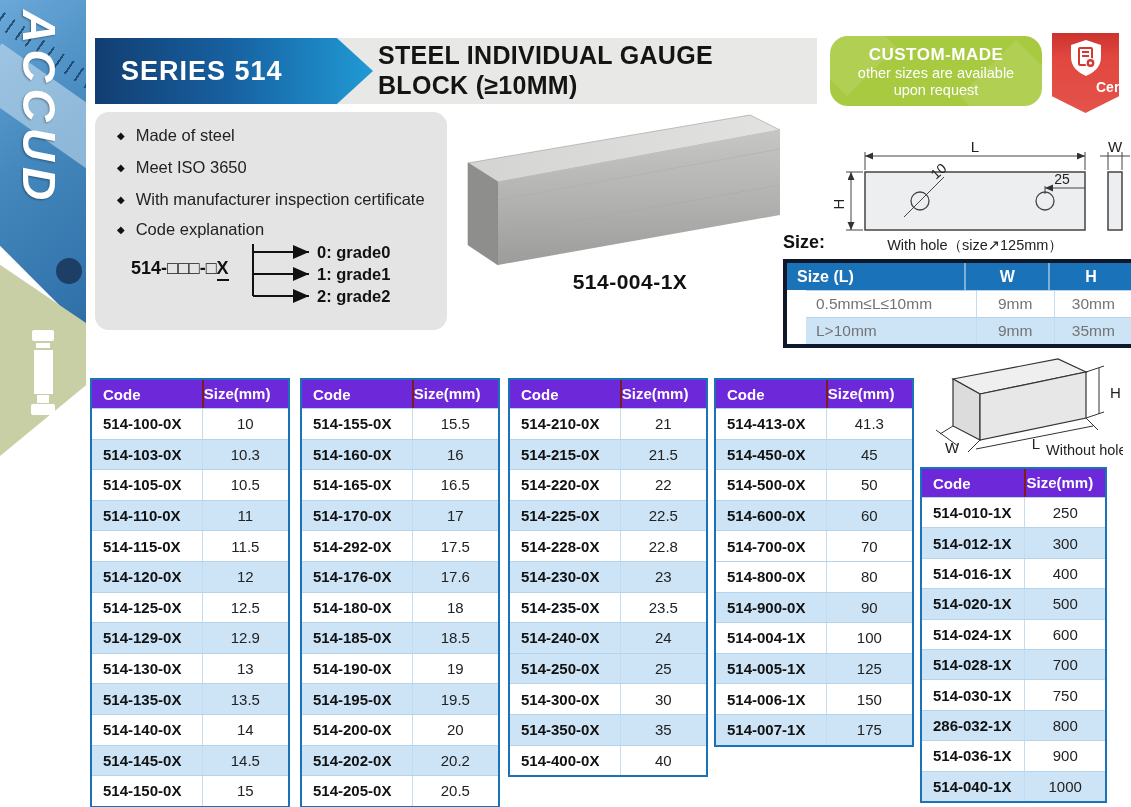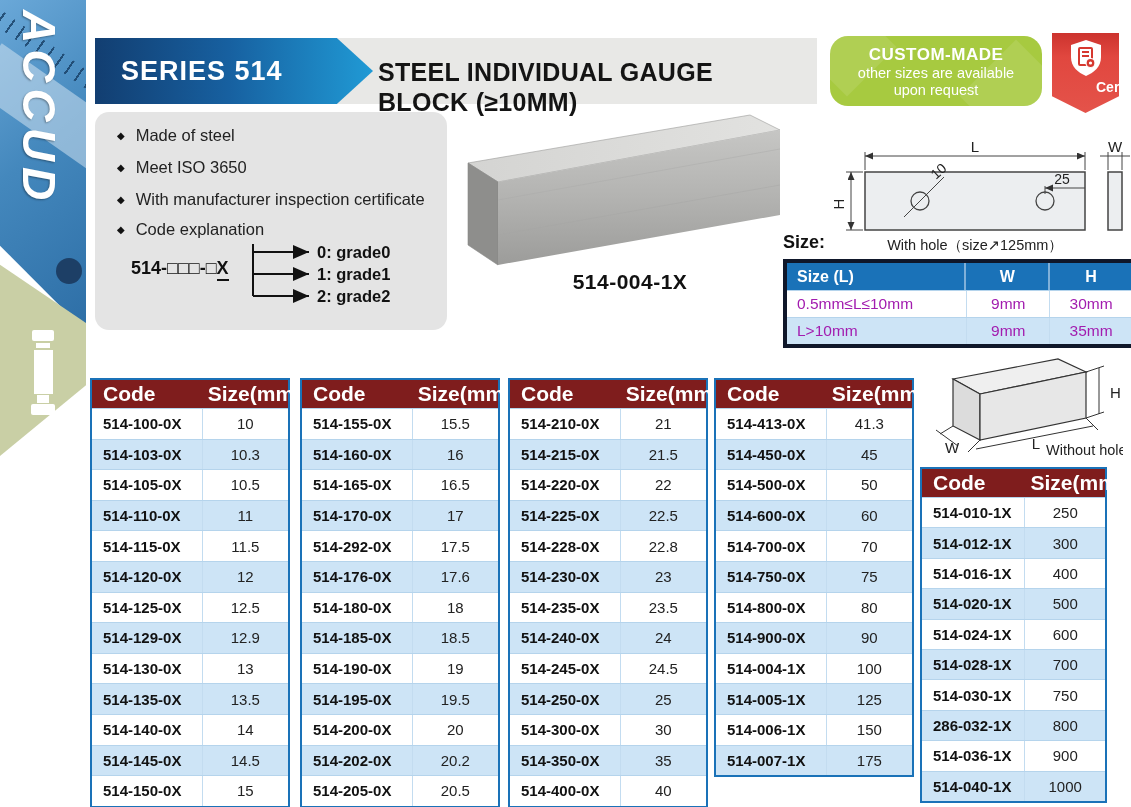--- a/index.html
+++ b/index.html
@@ -31,21 +31,21 @@
   .hi-e{width:24px;height:11px;margin-top:1px!important;border-radius:2px;}
 
   
   .banner-strip{position:absolute;left:95px;top:38px;width:722px;height:66px;background:#e8e8e6;}
   .banner-arrow{position:absolute;left:95px;top:38px;width:278px;height:66px;
     background:linear-gradient(90deg,#123e71 0%,#1760a0 48%,#209ad5 100%);
     clip-path:polygon(0 0,87% 0,100% 50%,87% 100%,0 100%);
     display:flex;align-items:center;}
   .banner-arrow span{color:#fff;font-weight:bold;font-size:27px;letter-spacing:1px;padding-left:26px;}
   .banner-title{position:absolute;left:378px;top:41px;font-size:25px;font-weight:bold;
-    color:#141414;line-height:1.18;letter-spacing:.3px;margin-top:17px;}
+    color:#141414;line-height:1.18;letter-spacing:.3px;}
 
   
   .features{position:absolute;left:95px;top:112px;width:352px;height:218px;background:#e4e4e4;border-radius:14px;}
   .feat-item{position:absolute;left:22px;font-size:16.5px;color:#222;display:flex;align-items:center;}
   .feat-item .diamond{font-size:10px;margin-right:11px;color:#111;}
   .code-pattern{position:absolute;left:36px;top:146px;font-size:18px;font-weight:bold;color:#111;}
   .code-pattern .x-underline{border-bottom:2px solid #111;padding-bottom:1px;}
   .grade-svg{position:absolute;left:150px;top:132px;}
 
   
@@ -68,35 +68,35 @@
   .cert-label{position:absolute;left:0;right:0;top:46px;color:#fff;font-weight:bold;font-size:14px;padding-left:44px;}
   .cert-shield{margin-top:5px;}
 
   
   .withhole-svg{position:absolute;left:790px;top:140px;}
   .size-label{position:absolute;left:783px;top:232px;font-size:18px;font-weight:bold;color:#111;}
   .stable{position:absolute;left:783px;top:259px;width:345px;border:4px solid #0f172a;background:#fff;}
   .stable .thead{display:flex;height:27px;background:#1a72b8;color:#fff;font-weight:bold;font-size:16px;align-items:center;}
   .stable .hc0{width:52%;padding-left:10px;box-sizing:border-box;}
   .stable .hc1,.stable .hc2{width:24%;text-align:center;border-left:2px solid #7fb0d9;line-height:27px;height:27px;}
-  .stable .trow{display:flex;height:26px;align-items:center;font-size:15.5px;color:#a21caf;border-top:1px solid #b5d4ec;}
+  .stable .trow{display:flex;height:26px;align-items:center;font-size:15.5px;color:#737373;border-top:1px solid #b5d4ec;margin-left:19px;}
   .stable .trow.alt{background:#cde4f6;}
   .stable .tcell.c0{width:52%;padding-left:10px;box-sizing:border-box;}
   .stable .tcell.c1,.stable .tcell.c2{width:24%;text-align:center;border-left:1px solid #c3dcf0;line-height:26px;height:26px;box-sizing:border-box;}
 
   
   .withouthole-svg{position:absolute;left:918px;top:354px;}
 
   
   .ctable{position:absolute;top:378px;width:200px;border:2px solid #1a72b8;background:#fff;box-sizing:border-box;}
   .ctable.t1{left:90px;} .ctable.t2{left:300px;} .ctable.t3{left:508px;} .ctable.t4{left:714px;}
   .ctable.t5{left:920px;top:467px;width:187px;}
-  .ctable .thead{display:flex;height:28px;background:#7f1d1d;color:#fff;font-weight:bold;font-size:21px;align-items:center;}
+  .ctable .thead{display:flex;height:28px;background:#6d28d9;color:#fff;font-weight:bold;font-size:15px;align-items:center;}
   .ctable .hc0{width:56%;padding-left:11px;box-sizing:border-box;}
-  .ctable .hc1{width:44%;text-align:center;border-left:6px solid #7f1d1d;line-height:28px;height:28px;box-sizing:border-box;}
+  .ctable .hc1{width:44%;border-left:2px solid #7f1d1d;line-height:28px;height:28px;box-sizing:border-box;}
   .ctable .trow{display:flex;height:29.6px;align-items:center;font-size:15px;border-top:1px solid #b5d4ec;}
   .ctable.t5 .trow{height:29.4px;}
   .ctable .trow.alt{background:#cde4f6;}
   .ctable .tcell.c0{width:56%;font-weight:bold;color:#111;padding-left:11px;box-sizing:border-box;}
   .ctable .tcell.c1{width:44%;text-align:center;color:#222;border-left:1px solid #c3dcf0;align-self:stretch;
     display:flex;align-items:center;justify-content:center;box-sizing:border-box;}
 
   svg text{font-family:"Liberation Sans",sans-serif;}
 </style>
 </head>
@@ -429,24 +429,20 @@
           <div class="tcell c1">23</div>
         </div>
         <div class="trow">
           <div class="tcell c0">514-235-0X</div>
           <div class="tcell c1">23.5</div>
         </div>
         <div class="trow alt">
           <div class="tcell c0">514-240-0X</div>
           <div class="tcell c1">24</div>
         </div>
-        <div class="trow">
-          <div class="tcell c0">514-245-0X</div>
-          <div class="tcell c1">24.5</div>
-        </div>
         <div class="trow alt">
           <div class="tcell c0">514-250-0X</div>
           <div class="tcell c1">25</div>
         </div>
         <div class="trow">
           <div class="tcell c0">514-300-0X</div>
           <div class="tcell c1">30</div>
         </div>
         <div class="trow alt">
           <div class="tcell c0">514-350-0X</div>
@@ -477,24 +473,20 @@
           <div class="tcell c1">50</div>
         </div>
         <div class="trow alt">
           <div class="tcell c0">514-600-0X</div>
           <div class="tcell c1">60</div>
         </div>
         <div class="trow">
           <div class="tcell c0">514-700-0X</div>
           <div class="tcell c1">70</div>
         </div>
-        <div class="trow alt">
-          <div class="tcell c0">514-750-0X</div>
-          <div class="tcell c1">75</div>
-        </div>
         <div class="trow">
           <div class="tcell c0">514-800-0X</div>
           <div class="tcell c1">80</div>
         </div>
         <div class="trow alt">
           <div class="tcell c0">514-900-0X</div>
           <div class="tcell c1">90</div>
         </div>
         <div class="trow">
           <div class="tcell c0">514-004-1X</div>

